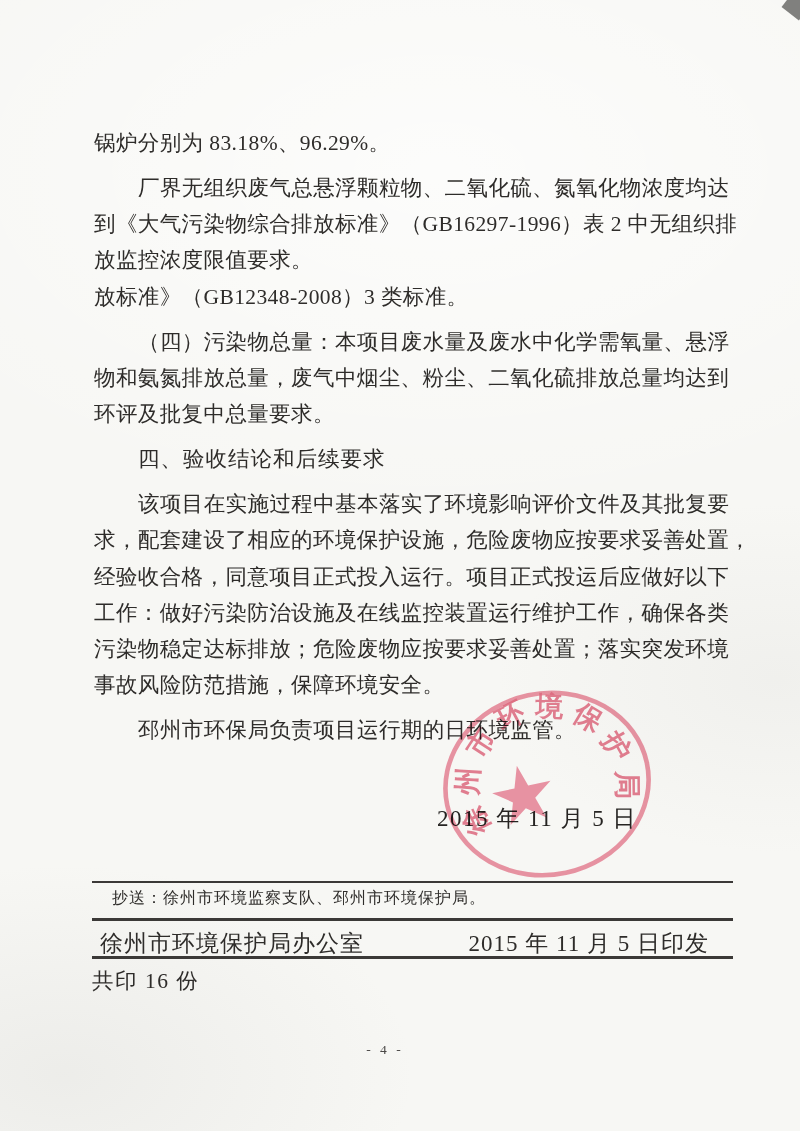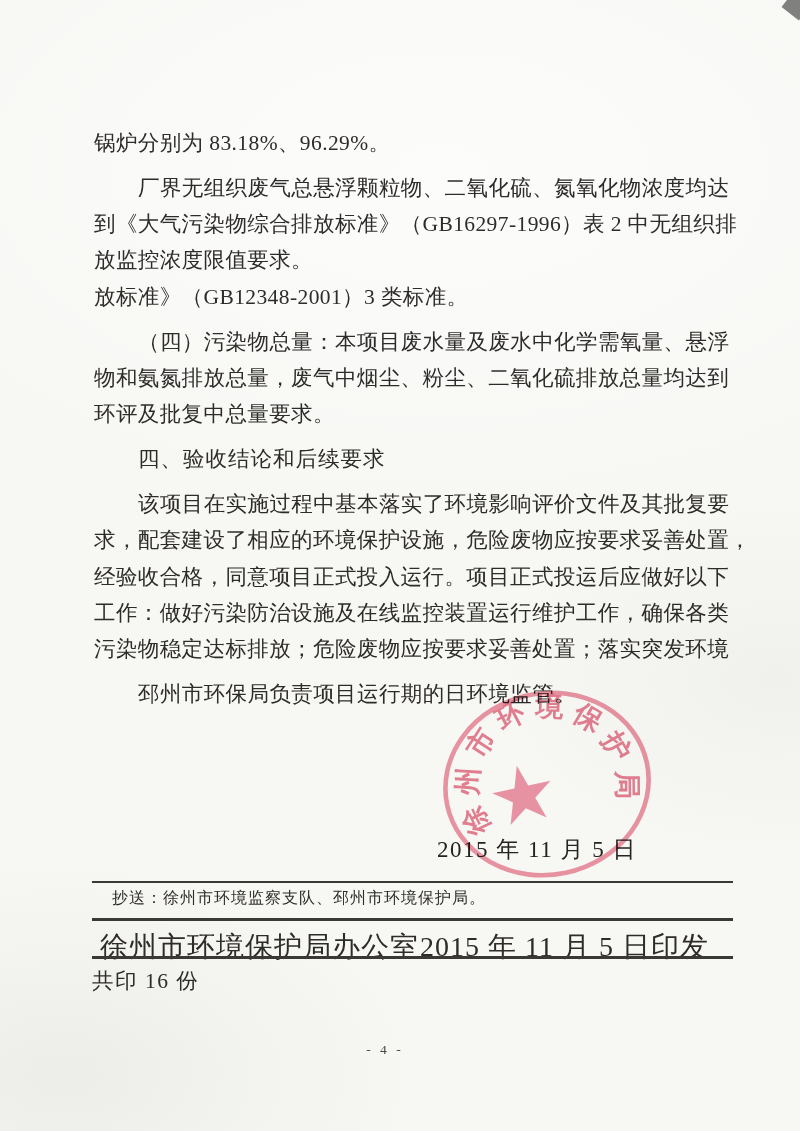--- a/index.html
+++ b/index.html
@@ -24,21 +24,21 @@
   }
   .body-text{
     position:absolute;left:94px;top:125px;width:642px;
     font-size:21.5px;line-height:36.15px;letter-spacing:.4px;
     text-align:justify;
   }
   .line{height:36.15px;white-space:nowrap;}
   .line.ind{text-indent:44px;margin-top:9px;}
   .line.bold{font-weight:normal;letter-spacing:1px;}
   .date-line{
-    position:absolute;left:437px;top:834px;
+    position:absolute;left:437px;top:803px;
     font-size:23px;letter-spacing:1.5px;white-space:nowrap;color:#262422;text-align:right;
   }
   .seal{
     position:absolute;left:412px;top:649px;width:268px;height:268px;
     mix-blend-mode:multiply;opacity:.92;pointer-events:none;
   }
   .seal svg{width:100%;height:100%;}
   .seal .ring{stroke:#e87288;stroke-width:4.5;fill:none;opacity:.8;}
   .seal .seal-text{
     font-family:"Liberation Serif","DejaVu Serif",serif;
@@ -51,21 +51,21 @@
   .rule.r2{top:918px;height:3px;}
   .rule.r3{top:956px;height:3px;}
   .cc{
     position:absolute;left:92px;top:888px;width:641px;
     font-size:16px;padding-left:20px;box-sizing:border-box;
     letter-spacing:1px;white-space:nowrap;
   }
   .office-row{
     position:absolute;left:92px;top:928px;width:641px;
     display:flex;justify-content:space-between;box-sizing:border-box;
-    padding:0 24px 0 8px;font-size:28px;letter-spacing:1px;white-space:nowrap;
+    padding:0 24px 0 8px;font-size:23px;letter-spacing:1px;white-space:nowrap;
   }
   .copies{
     position:absolute;left:92px;top:966px;width:641px;
     text-align:left;padding-right:26px;box-sizing:border-box;
     font-size:21.5px;letter-spacing:1.5px;
   }
   .page-num{
     position:absolute;left:0;top:1042px;width:770px;text-align:center;
     font-size:13.5px;letter-spacing:3px;color:#4a4846;
   }
@@ -75,30 +75,31 @@
 
 <div class="paper">
 
   <div class="corner-mark"></div>
 
   <div class="body-text">
     <div class="line">锅炉分别为 83.18%、96.29%。</div>
     <div class="line ind">厂界无组织废气总悬浮颗粒物、二氧化硫、氮氧化物浓度均达</div>
     <div class="line">到《大气污染物综合排放标准》（GB16297-1996）表 2 中无组织排</div>
     <div class="line">放监控浓度限值要求。</div>
-    <div class="line">放标准》（GB12348-2001）3 类标准。</div>
+    <div class="line">放标准》（GB12348-2008）3 类标准。</div>
     <div class="line ind">（四）污染物总量：本项目废水量及废水中化学需氧量、悬浮</div>
     <div class="line">物和氨氮排放总量，废气中烟尘、粉尘、二氧化硫排放总量均达到</div>
     <div class="line">环评及批复中总量要求。</div>
     <div class="line ind bold">四、验收结论和后续要求</div>
     <div class="line ind">该项目在实施过程中基本落实了环境影响评价文件及其批复要</div>
     <div class="line">求，配套建设了相应的环境保护设施，危险废物应按要求妥善处置，</div>
     <div class="line">经验收合格，同意项目正式投入运行。项目正式投运后应做好以下</div>
     <div class="line">工作：做好污染防治设施及在线监控装置运行维护工作，确保各类</div>
     <div class="line">污染物稳定达标排放；危险废物应按要求妥善处置；落实突发环境</div>
+    <div class="line">事故风险防范措施，保障环境安全。</div>
     <div class="line ind">邳州市环保局负责项目运行期的日环境监管。</div>
   </div>
 
   <div class="date-line">2015 年 11 月 5 日</div>
 
   <div class="seal">
     <svg viewBox="0 0 260 260">
       <g transform="rotate(-12 131 131)">
         <ellipse class="ring" cx="131" cy="131" rx="99" ry="88"></ellipse>
         <path id="sealArc" d="M 69.4 161.7 A 68 68 0 1 1 192.6 161.7" fill="none"></path>

